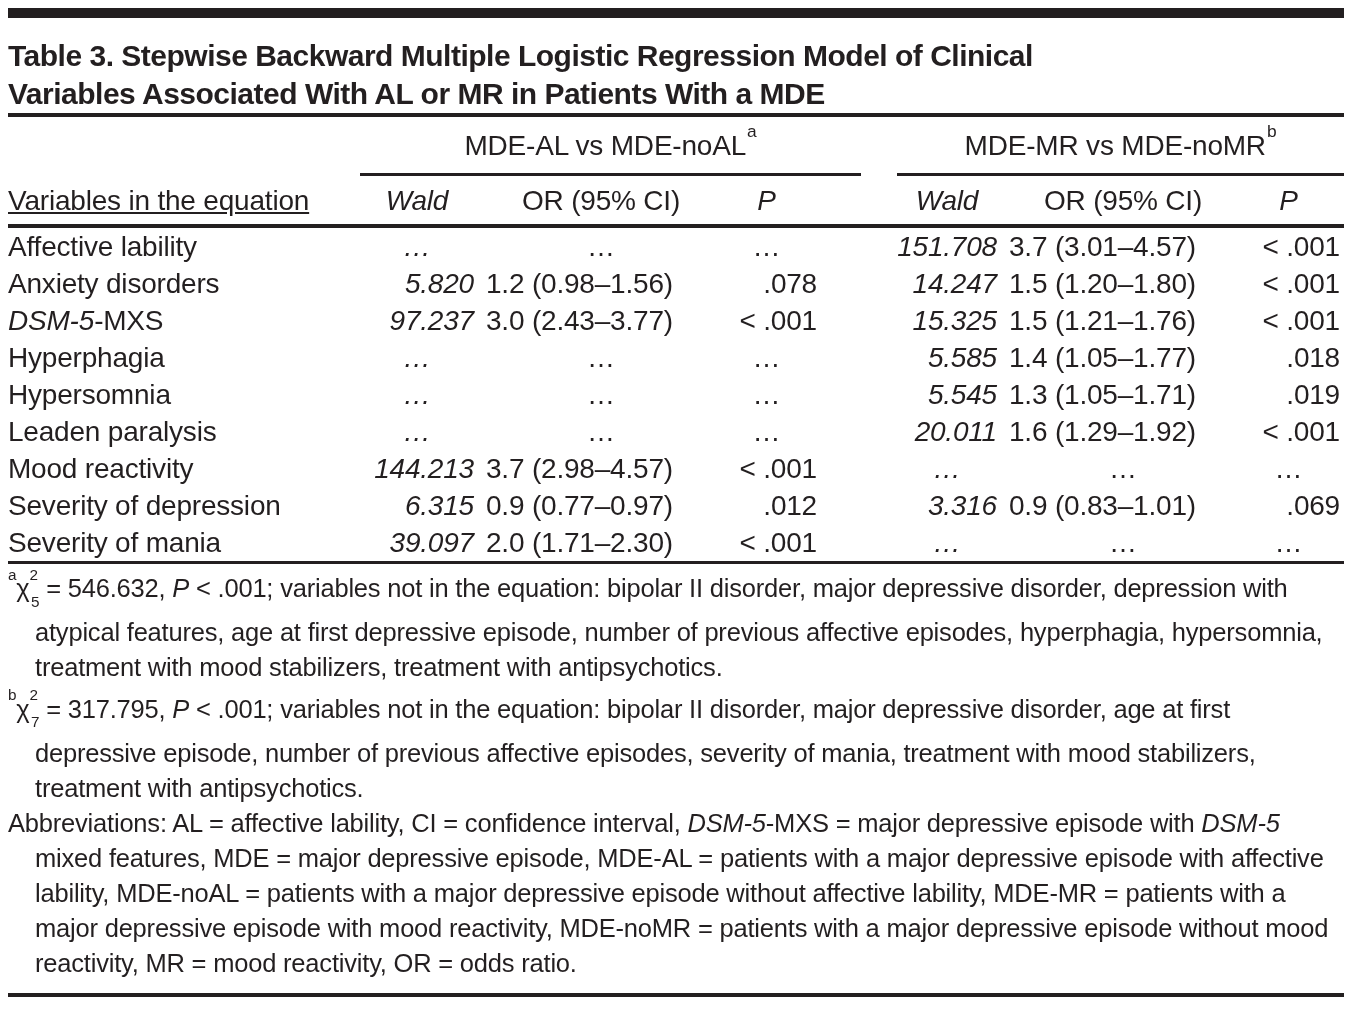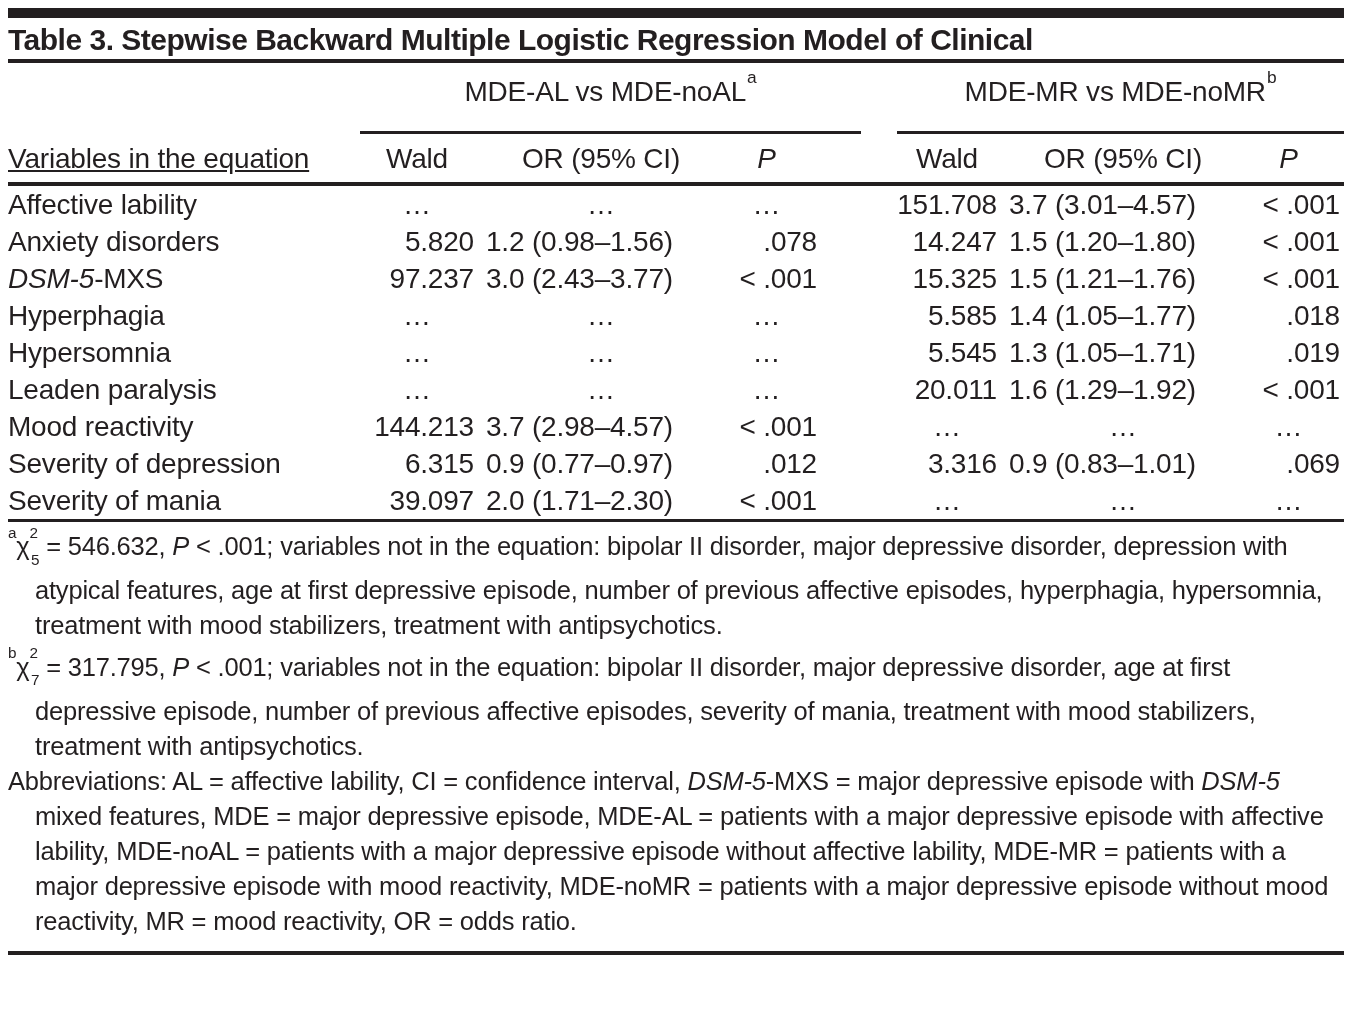--- a/index.html
+++ b/index.html
@@ -15,21 +15,21 @@
     width: 1352px;
     height: 1032px;
     padding: 0 8px;
   }
   .top-bar {
     margin-top: 8px;
     height: 10px;
     background: #231f20;
   }
   .title {
-    padding-top: 3px;
+    padding-top: 19px;
     font-size: 30px;
     font-weight: bold;
     line-height: 38px;
     letter-spacing: -0.5px;
   }
   .rule-thick {
     height: 4px;
     background: #231f20;
   }
   .rule-bottom {
@@ -39,31 +39,31 @@
   }
   table {
     width: 1336px;
     border-collapse: collapse;
     table-layout: fixed;
     font-size: 28px;
     letter-spacing: -0.2px;
   }
   td { vertical-align: bottom; }
   
-  .col-wald   { text-align: right;  padding-right: 12px; }
+  .col-wald   { text-align: right;  padding-right: 12px; font-style: italic; }
   .col-or     { text-align: left; }
   .col-p-left { text-align: right;  padding-right: 44px; }
   .col-p-right{ text-align: right;  padding-right: 4px; }
   .dots       { text-align: center; }
   .var        { text-align: left; }
   .gap        { }
   
   thead .group {
     text-align: center;
-    padding: 12px 0 23px 0;
+    padding: 12px 0 11px 0;
     border-bottom: 3px solid #231f20;
   }
   thead .group sup {
     font-size: 62%;
     position: relative;
     top: -0.45em;
     margin-left: 1px;
   }
   thead .hdr {
     text-align: center;
@@ -114,20 +114,21 @@
 </style>
 </head>
 <body>
 
 <div class="page">
 
   <div class="top-bar"></div>
 
   <div class="title">
     <div>Table 3. Stepwise Backward Multiple Logistic Regression Model of Clinical</div>
+    <div>Variables Associated With AL or MR in Patients With a MDE</div>
   </div>
 
   <div class="rule-thick"></div>
 
   <table>
     <colgroup>
       <col style="width:352px">
       <col style="width:126px">
       <col style="width:230px">
       <col style="width:145px">

